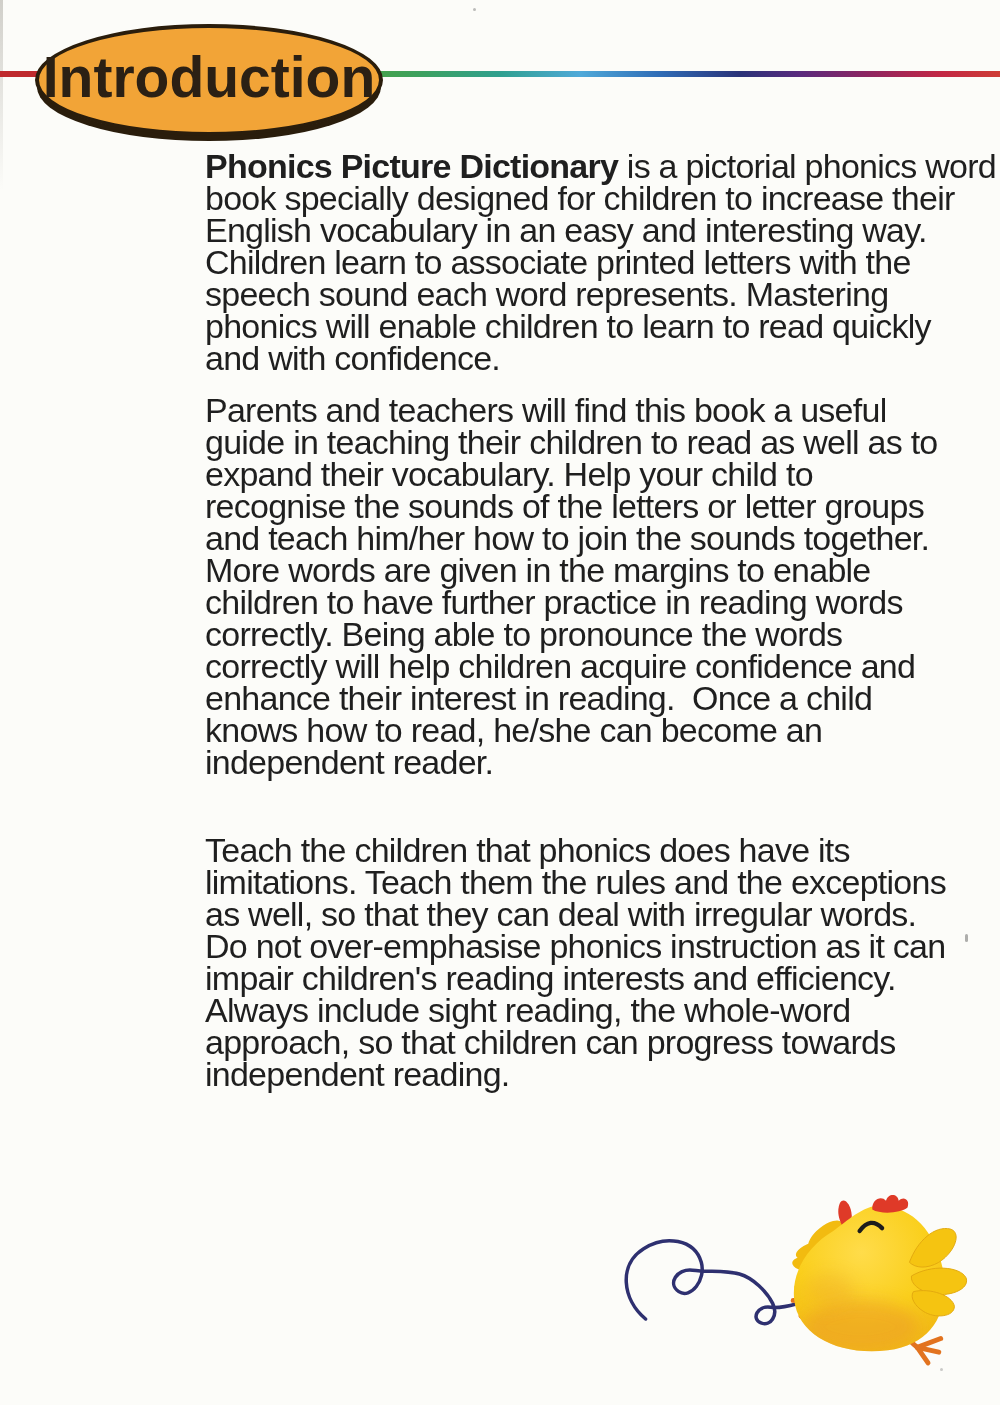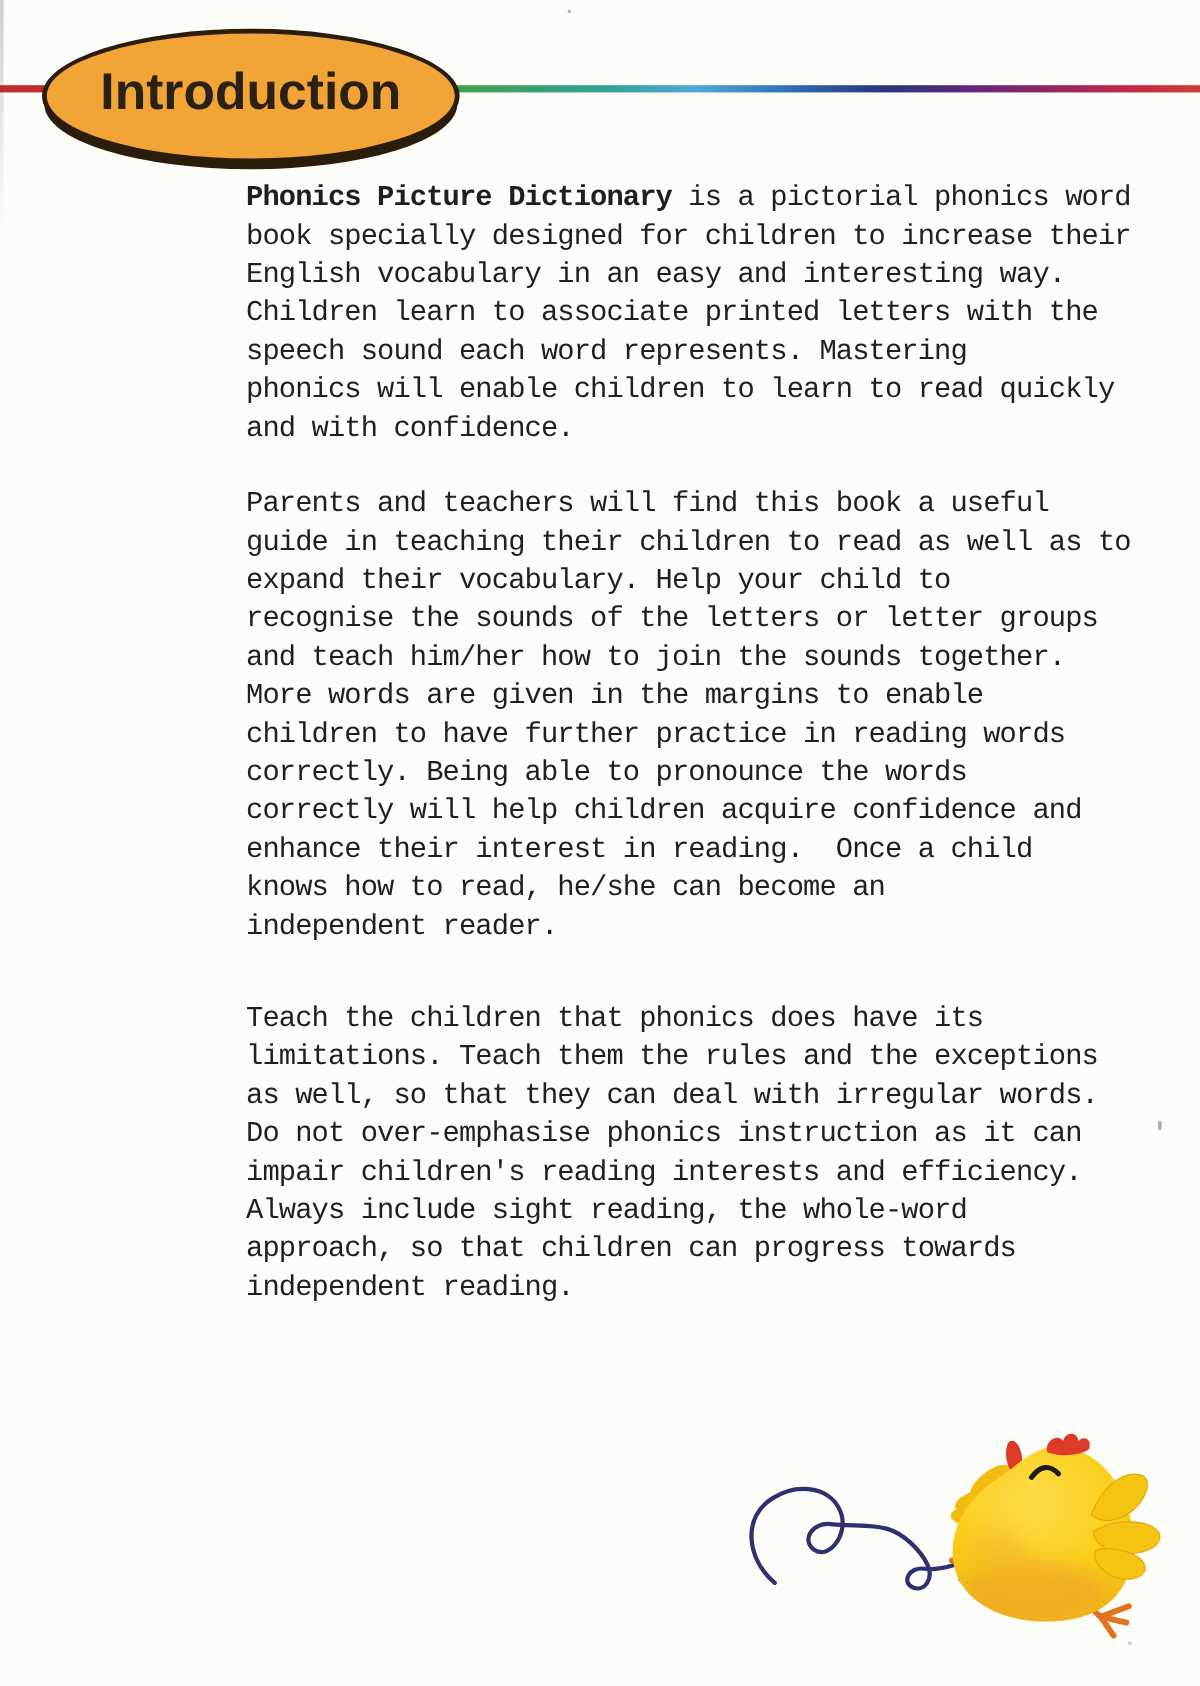--- a/index.html
+++ b/index.html
@@ -42,39 +42,38 @@
   .badge{
     position:absolute;left:35px;top:24px;width:348px;height:112px;
     background:var(--badge-fill,#F2A437);
     border:4px solid var(--badge-border,#2A1D0C);
     border-radius:50%;
     box-shadow:0 7px 0 -2px var(--badge-border,#2A1D0C);
     display:flex;align-items:center;justify-content:center;
     box-sizing:border-box;
   }
   .badge span{
-    font-size:43px;
+    font-size:57px;
     font-weight:700;
     letter-spacing:0px;
     color:var(--badge-text,#2B2014);
     transform:translateY(-3px);
   }
   .content{
     position:absolute;left:205px;top:150px;width:760px;height:1110px;
   }
   .content p{
     position:absolute;left:0;margin:0;
-    font-size:24px;line-height:32px;letter-spacing:-0.75px;
+    font-size:34px;line-height:32px;letter-spacing:-0.75px;
     color:var(--text,#1f1f1f);
     white-space:pre;
-    font-family:Liberation Mono, monospace;
   }
   .content p strong{font-weight:700;}
   .p1{top:0;}
-  .p2{top:255px;}
+  .p2{top:244px;}
   .p3{top:684px;}
   .p4{top:962px;}
   .chick-wrap{
     position:absolute;left:600px;top:1190px;width:400px;height:215px;
   }
   .speck{
     position:absolute;background:#6d6d6d;border-radius:50%;
   }
   .speck.s1{left:473px;top:8px;width:3px;height:3px;opacity:.45;}
   .speck.s2{left:965px;top:934px;width:3px;height:8px;opacity:.55;border-radius:2px;}

